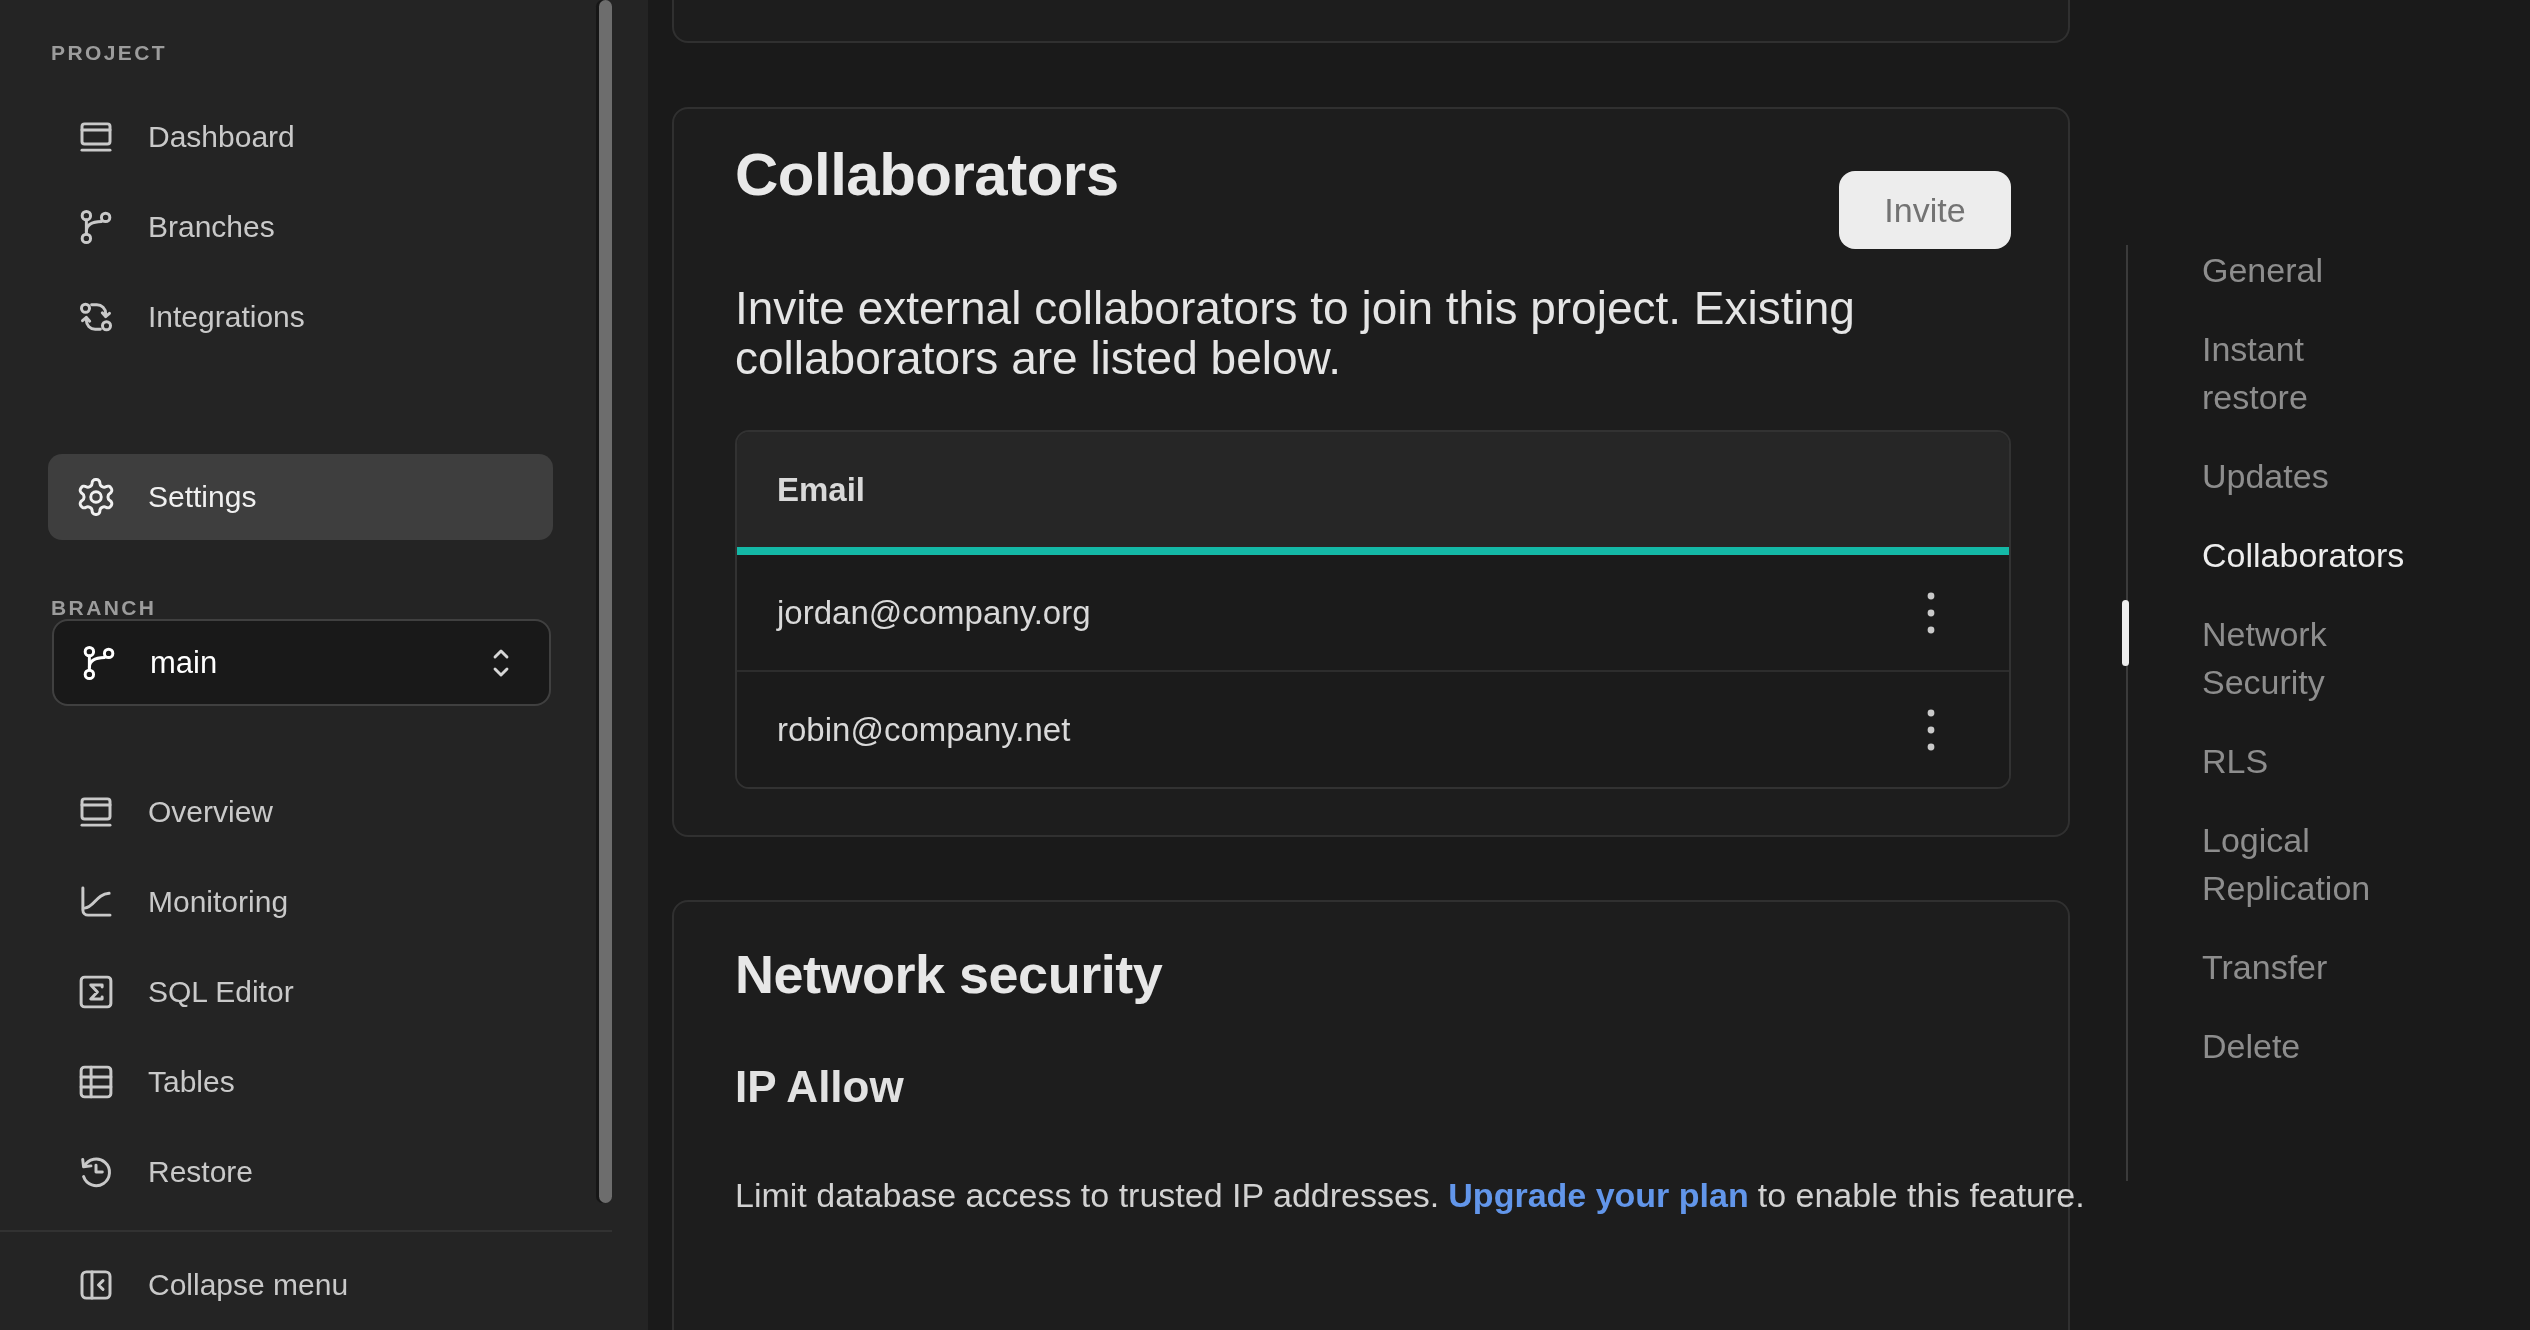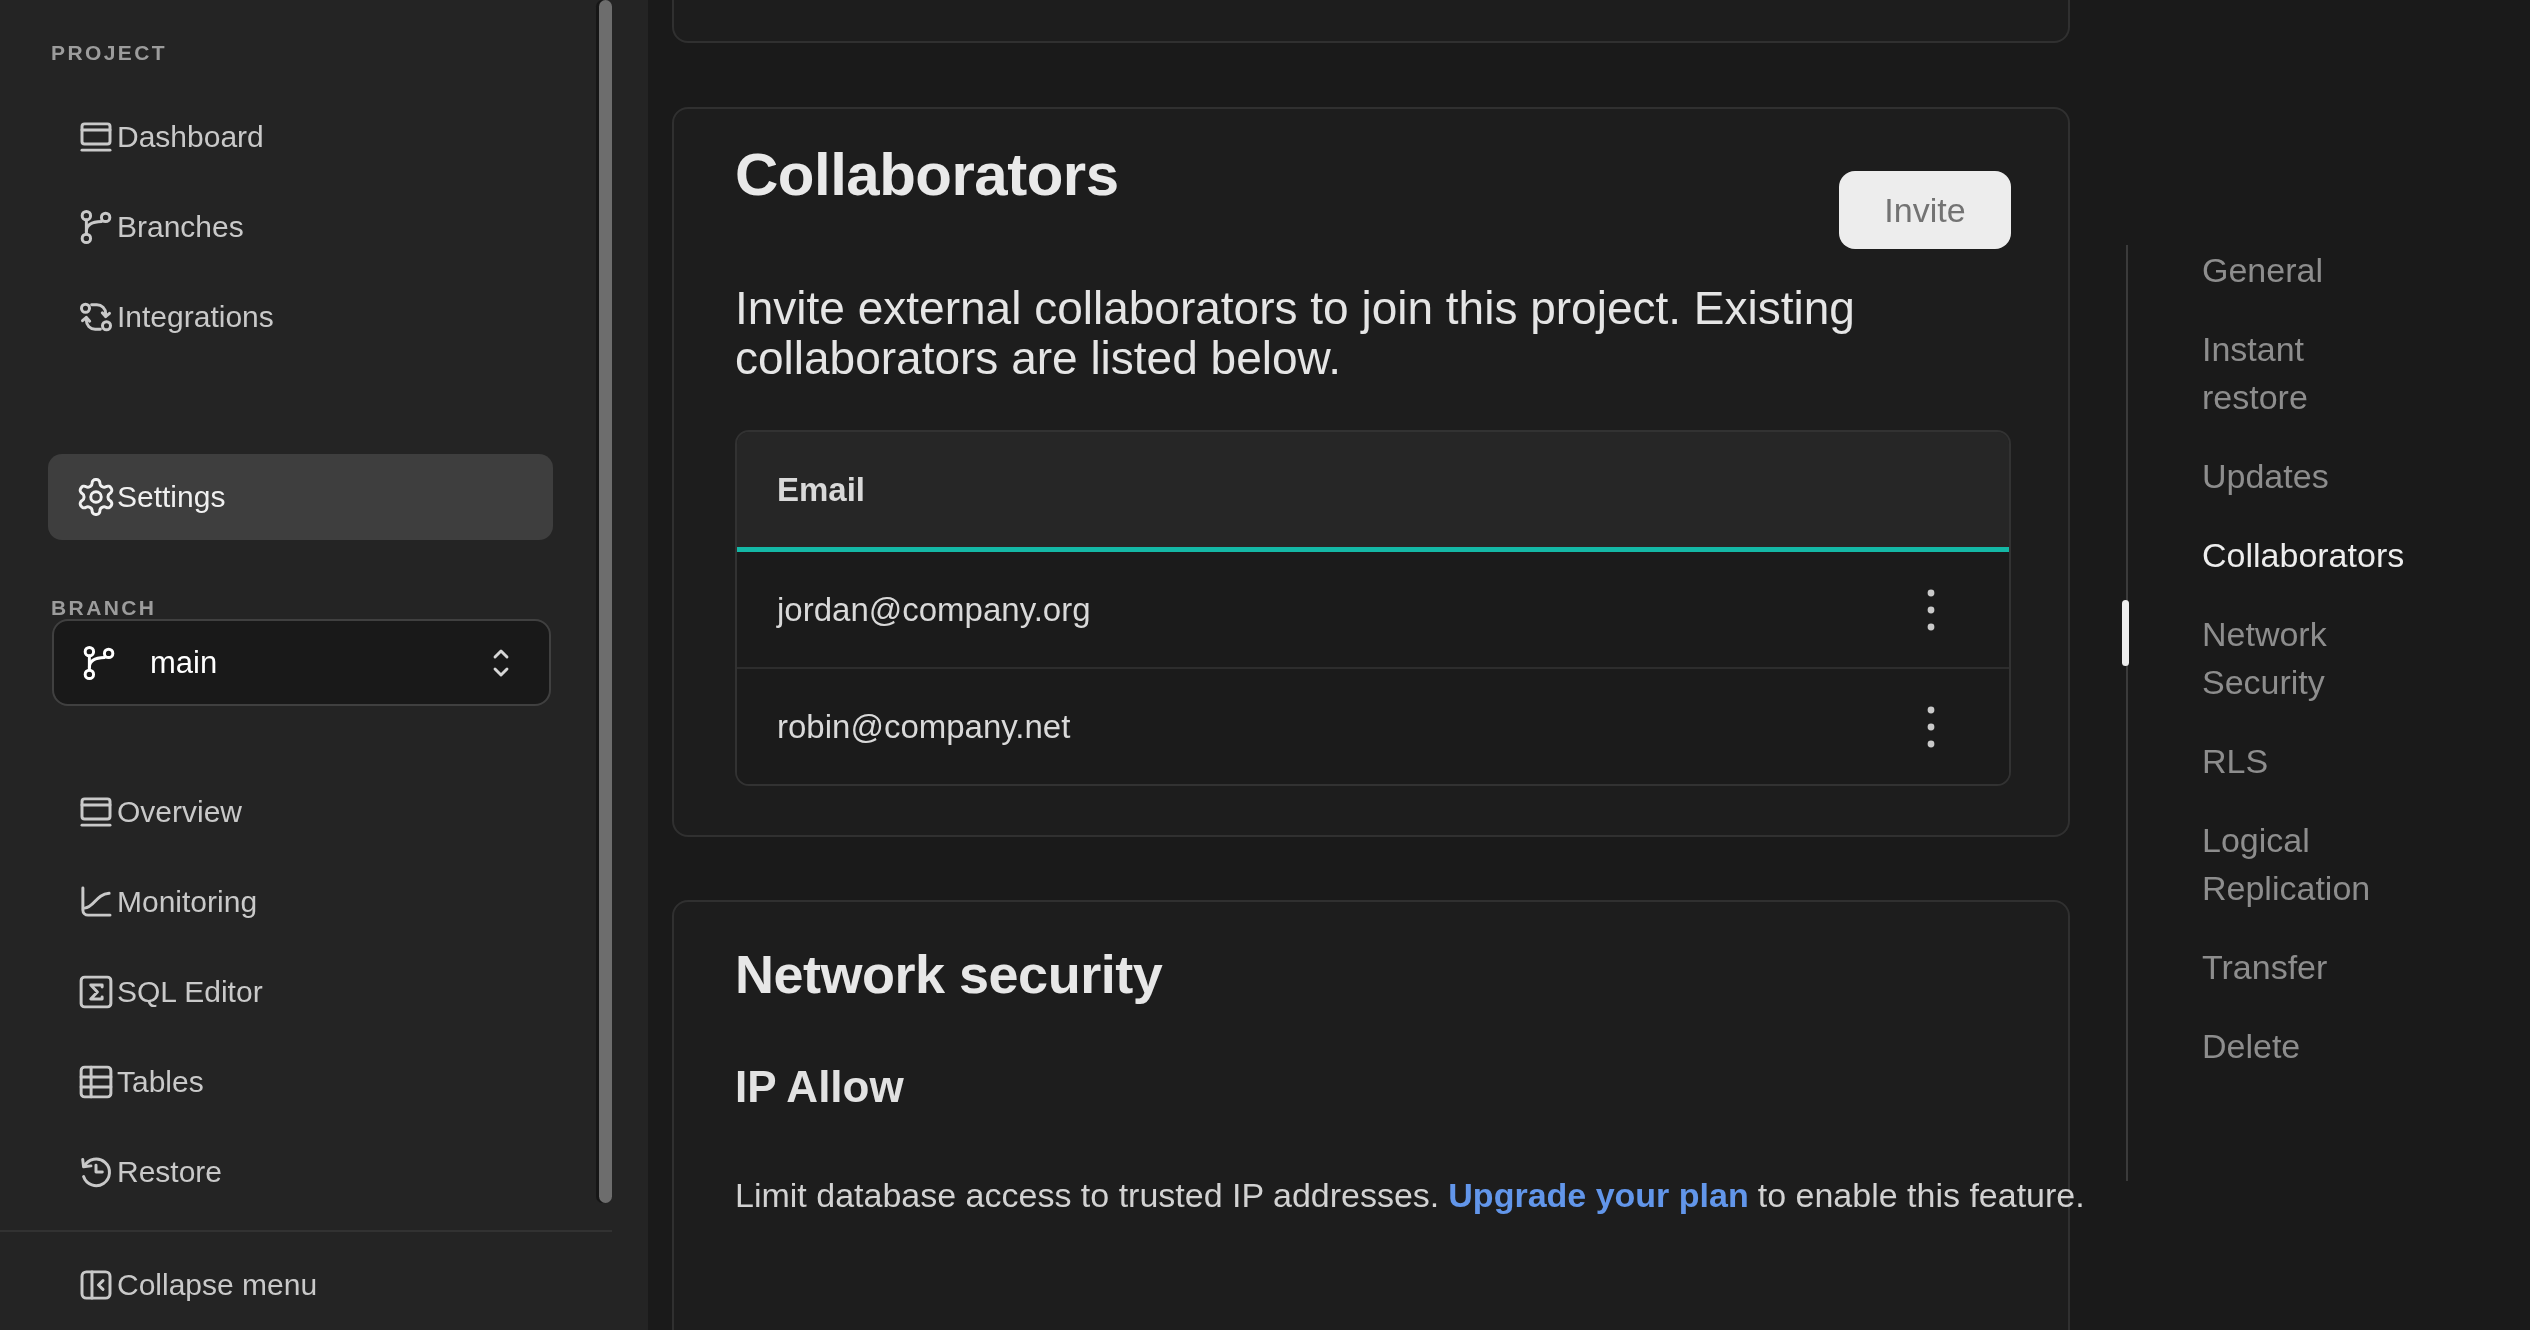--- a/index.html
+++ b/index.html
@@ -9,40 +9,40 @@
     font-family:"Liberation Sans","DejaVu Sans",sans-serif;
     -webkit-font-smoothing:antialiased;
   }
   
   .sidebar{position:absolute;left:0;top:0;width:648px;height:1330px;background:#242424;}
   .scroll-thumb{position:absolute;left:599px;top:0;width:13px;height:1203px;background:#6d6d6d;border-radius:7px;box-shadow:-3px 0 0 #161616;}
   .section-label{position:absolute;left:51px;font-size:21px;font-weight:700;letter-spacing:2.4px;color:#9c9c9c;}
   .nav-item{position:absolute;left:48px;width:505px;height:86px;border-radius:14px;display:flex;align-items:center;color:#c9c9c9;cursor:pointer;}
   .nav-item .ic{width:42px;height:42px;margin-left:27px;flex:none;display:flex;}
   .nav-item .ic svg{width:42px;height:42px;}
-  .nav-item .lbl{font-size:30px;white-space:nowrap;}
+  .nav-item .lbl{margin-left:31px;font-size:30px;white-space:nowrap;}
   .nav-item.selected{background:#3e3e3e;color:#f0f0f0;}
   .branch-select{position:absolute;left:52px;top:619px;width:499px;height:87px;border-radius:16px;
     background:#191919;border:2px solid #404040;box-sizing:border-box;display:flex;align-items:center;color:#ffffff;cursor:pointer;}
   .branch-select .ic{width:42px;height:42px;margin-left:24px;display:flex;}
   .branch-select .ic svg{width:42px;height:42px;}
   .branch-select .val{margin-left:30px;font-size:31px;}
   .branch-select .chev{position:absolute;right:30px;width:36px;height:46px;display:flex;color:#d6d6d6;}
   .sidebar-footer-divider{position:absolute;left:0;top:1230px;width:612px;height:0;border-top:2px solid #323232;}
   
   .card{position:absolute;left:672px;width:1398px;background:#1d1d1d;border:2px solid #303030;border-radius:16px;box-sizing:border-box;}
   .card-ghost{top:-60px;height:103px;}
   .card-collab{top:107px;height:730px;}
   .card-ns{top:900px;height:520px;}
   .card h1{position:absolute;left:61px;top:28px;margin:0;font-size:60px;line-height:76px;font-weight:600;letter-spacing:-0.5px;color:#e9e9e9;}
   .btn-invite{position:absolute;left:1165px;top:62px;width:172px;height:78px;border:none;border-radius:16px;background:#ededed;
     color:#737373;font-size:34px;font-weight:500;font-family:inherit;cursor:pointer;}
   .card-desc{position:absolute;left:61px;top:158px;width:1380px;font-size:46px;line-height:50px;color:#e5e5e5;margin-top:16px;}
   .collab-table{position:absolute;left:61px;top:321px;width:1276px;border:2px solid #323232;border-radius:14px;overflow:hidden;box-sizing:border-box;}
-  .ct-header{height:115px;background:#262626;display:flex;align-items:center;border-bottom:5px solid #14b8a6;}
+  .ct-header{height:115px;background:#262626;display:flex;align-items:center;border-bottom:8px solid #14b8a6;}
   .ct-header .col{margin-left:40px;font-size:33px;font-weight:600;color:#d9d9d9;}
   .ct-row{position:relative;height:115px;background:#1b1b1b;display:flex;align-items:center;}
   .ct-row + .ct-row{border-top:2px solid #2d2d2d;}
   .ct-row .email{margin-left:40px;font-size:33px;color:#d9d9d9;}
   .kebab{position:absolute;right:52px;top:50%;transform:translateY(-50%);width:52px;height:70px;background:none;border:none;
     display:flex;align-items:center;justify-content:center;cursor:pointer;padding:0;}
   .card-ns h2{position:absolute;left:61px;top:40px;margin:0;font-size:54px;line-height:64px;font-weight:600;letter-spacing:-0.5px;color:#e7e7e7;}
   .card-ns h3{position:absolute;left:61px;top:158px;margin:0;font-size:44px;line-height:54px;font-weight:600;color:#e2e2e2;}
   .ns-desc{position:absolute;left:61px;top:268px;width:1400px;font-size:34px;line-height:50px;color:#d2d2d2;}
   .ns-link{color:#6296ea;font-weight:700;margin:0 9px;cursor:pointer;text-decoration:none;}

